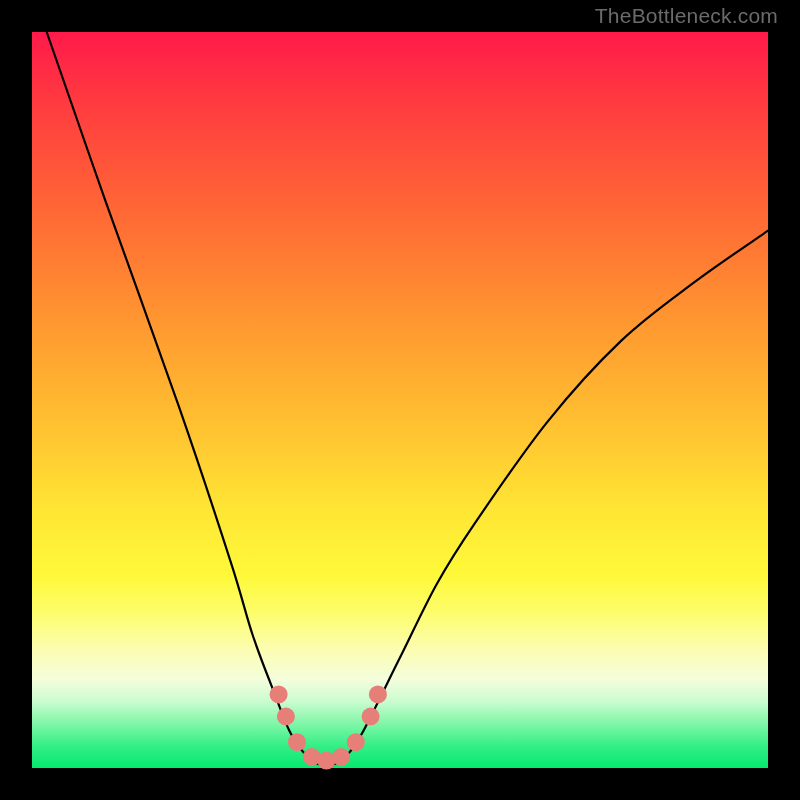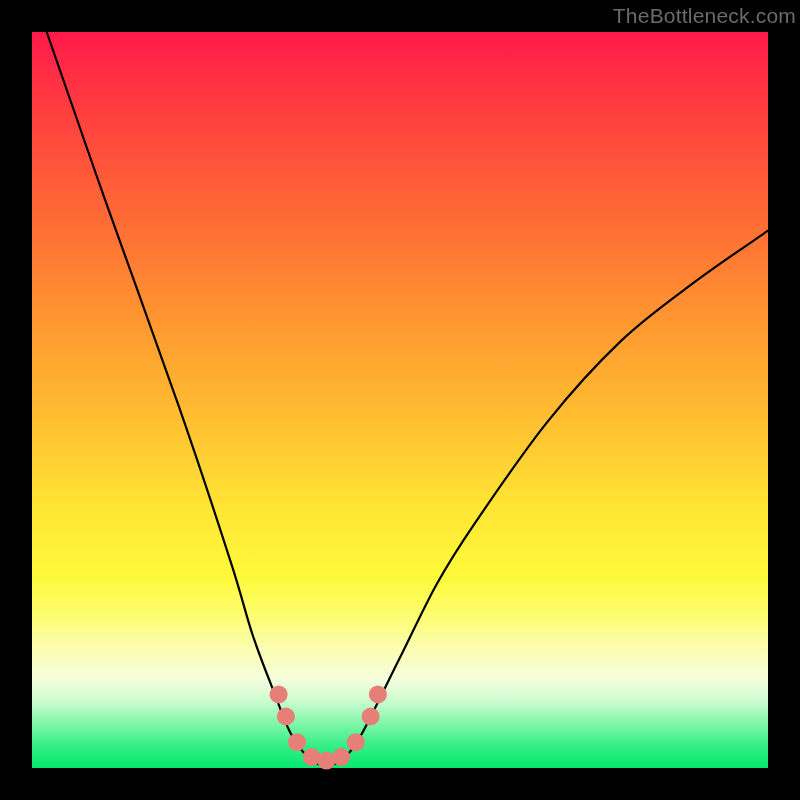--- a/index.html
+++ b/index.html
@@ -15,21 +15,21 @@
     position: absolute;
     left: 0;
     top: 0;
     width: 800px;
     height: 800px;
     box-sizing: border-box;
   }
   .watermark {
     position: absolute;
     top: 4px;
-    right: 4px;
+    right: 22px;
     color: #6b6b6b;
     font-size: 21px;
     letter-spacing: 0.2px;
     font-weight: 400;
   }
   .plot-area {
     position: absolute;
     left: 32px;
     top: 32px;
     width: 736px;

